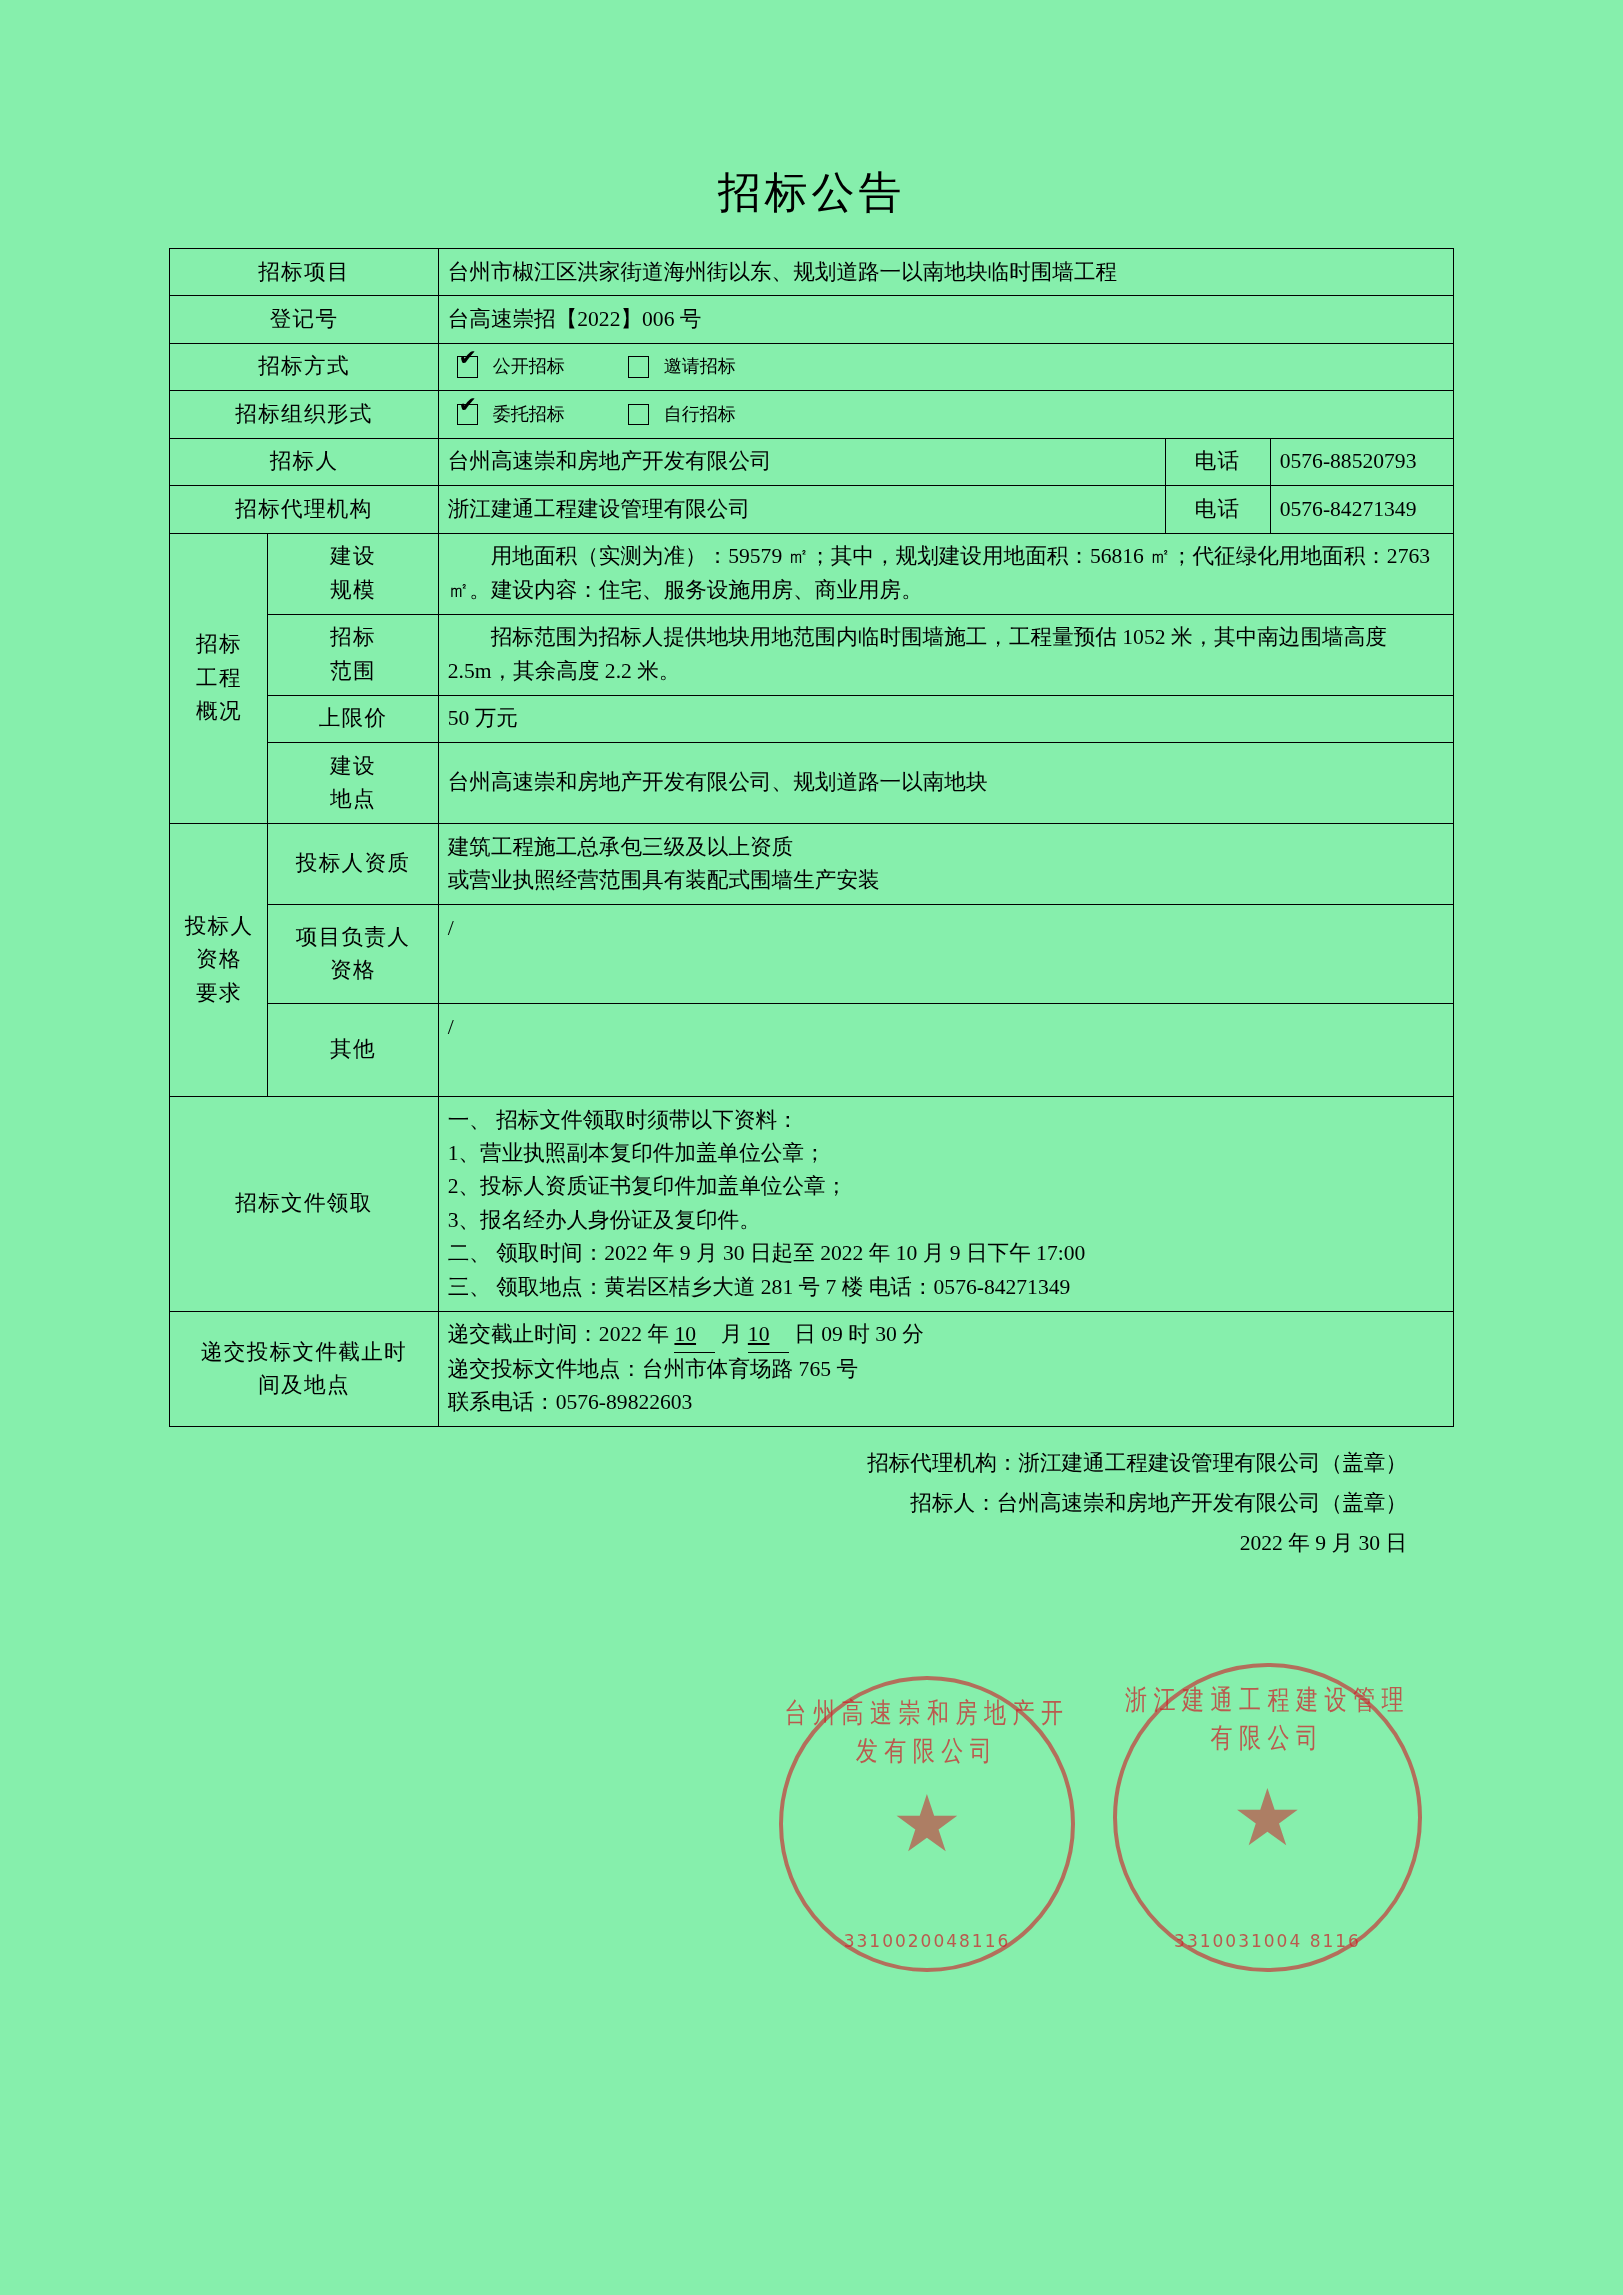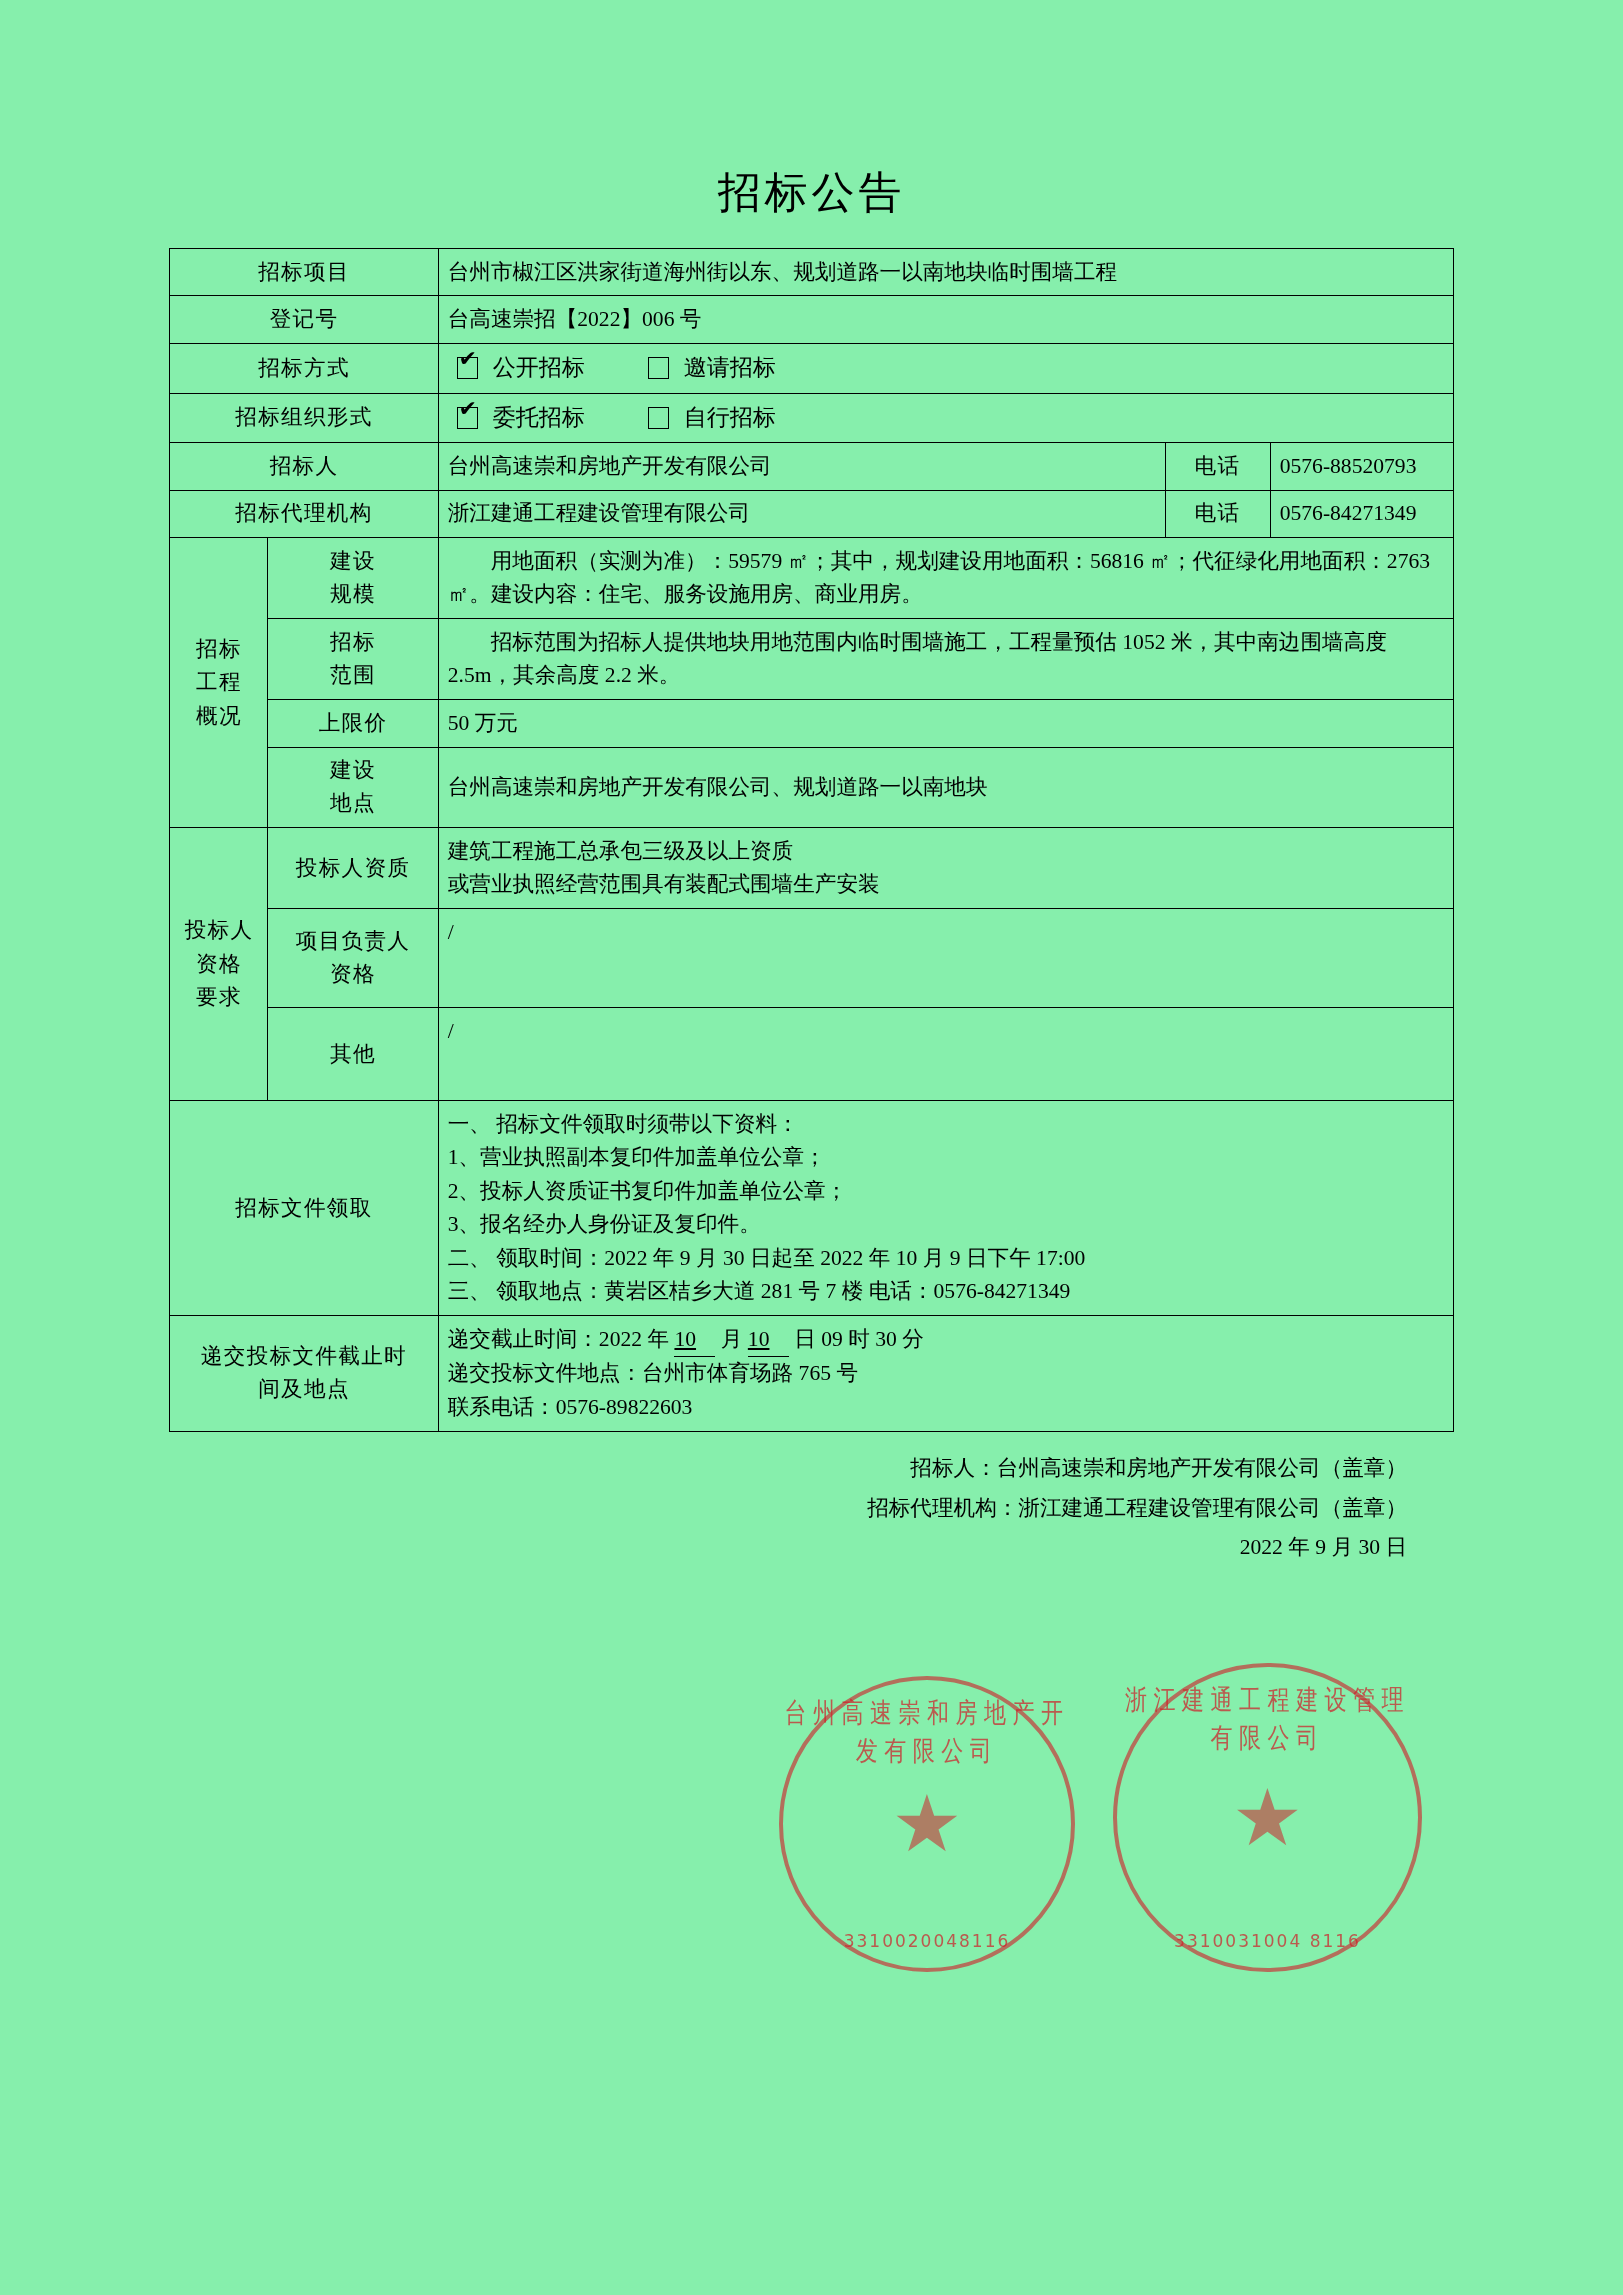--- a/index.html
+++ b/index.html
@@ -83,21 +83,21 @@
   .cb.checked::after {
     content: "✔";
     position: absolute;
     left: 0.7px;
     top: -10.5px;
     font-size: 22px;
     line-height: 22px;
     font-family: "DejaVu Sans", sans-serif;
   }
   .cb-label {
-    font-size: 23px;
+    font-size: 18px;
     margin-right: 63px;
   }
   .phone-label {
     text-align: center;
     letter-spacing: 1.3px;
   }
   .sign-block {
     width: 1283px;
     margin: 17px auto 0 auto;
     text-align: right;
@@ -318,22 +318,22 @@
           <span>日 09 时 30 分</span>
         </p>
         <p>递交投标文件地点：台州市体育场路 765 号</p>
         <p>联系电话：0576-89822603</p>
       </td>
     </tr>
   </tbody>
     </table>
 
   <div class="sign-block">
+    <div>招标代理机构：浙江建通工程建设管理有限公司（盖章）</div>
     <div>招标人：台州高速崇和房地产开发有限公司（盖章）</div>
-    <div>招标代理机构：浙江建通工程建设管理有限公司（盖章）</div>
     <div>2022 年 9 月 30 日</div>
   </div>
 
   <div class="stamp stamp-1">
     <div class="arc">台州高速崇和房地产开发有限公司</div>
     <div class="star">★</div>
     <div class="code">3310020048116</div>
   </div>
 
   <div class="stamp stamp-2">

